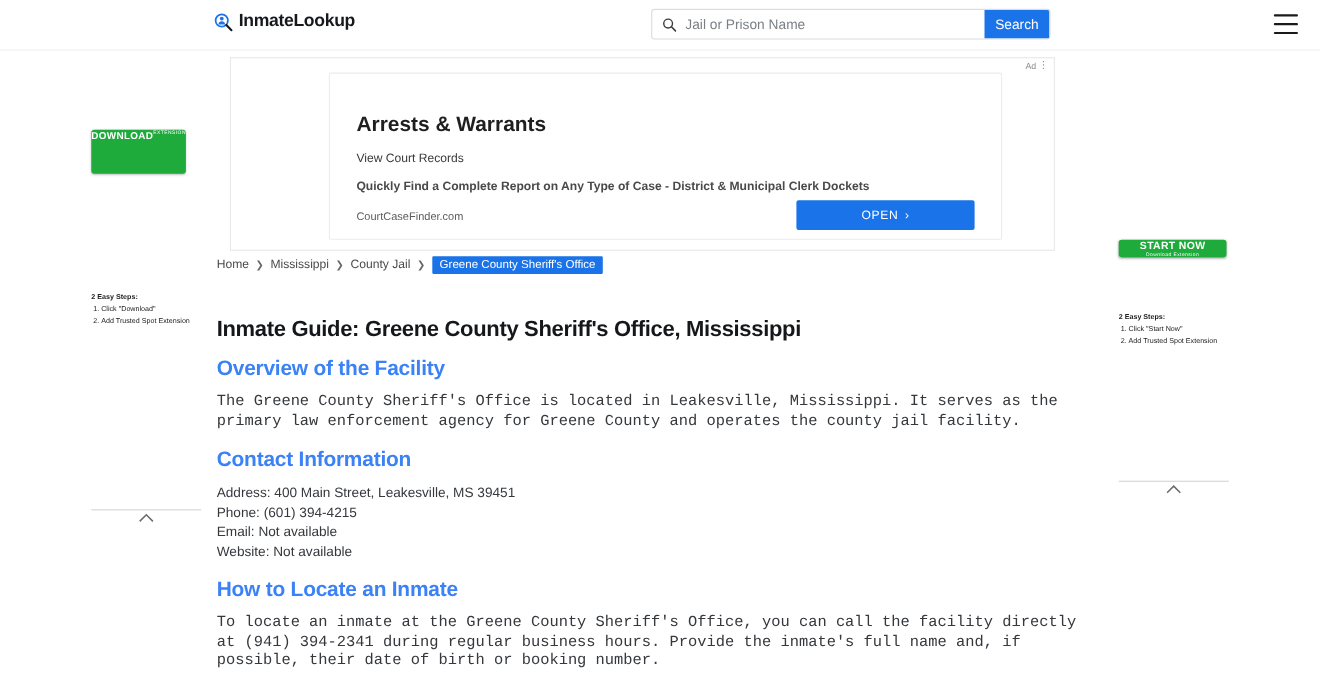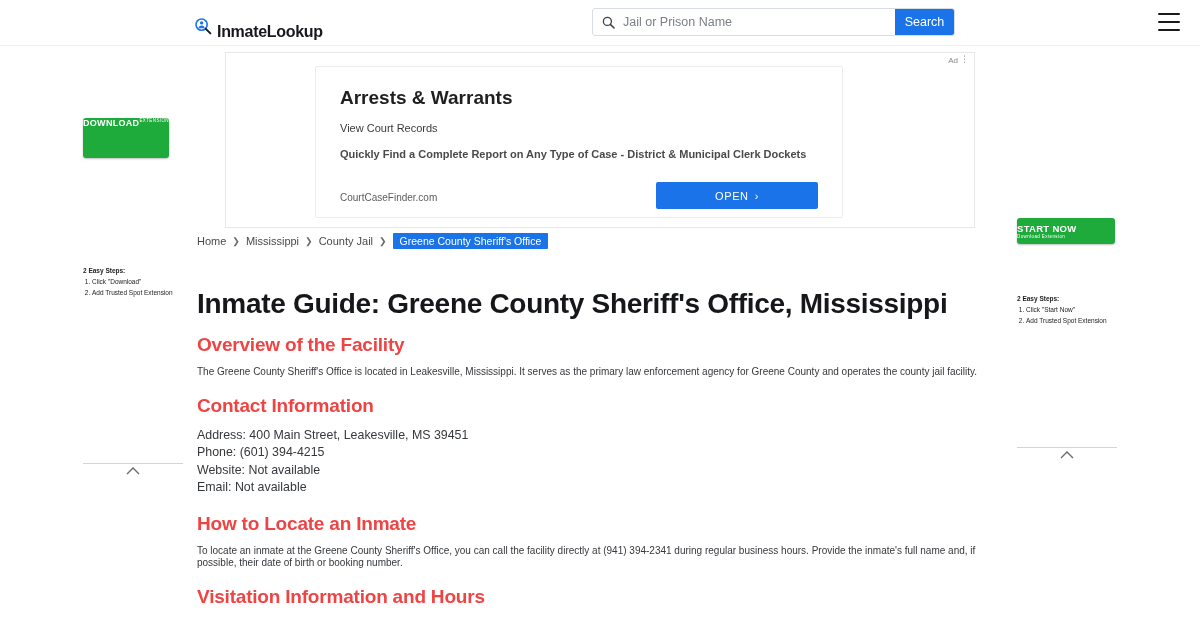--- a/index.html
+++ b/index.html
@@ -26,21 +26,20 @@
     display: flex;
     align-items: center;
     gap: 5px;
   }
   .logo-mark { width: 18px; height: 18px; display: block; }
   .logo-text {
     font-size: 16px;
     font-weight: bold;
     letter-spacing: -0.3px;
     color: #16181d;
-    margin-top: 12px;
   }
   .search-wrap {
     position: absolute;
     left: 592px; top: 8px;
     width: 363px; height: 28px;
     display: flex;
     border: 1px solid #d8dde3;
     border-radius: 3px;
     overflow: hidden;
     background: #fff;
@@ -84,21 +83,21 @@
   .hamburger span {
     display: block;
     height: 2px;
     background: #1a1a1a;
     border-radius: 1px;
   }
 
   
   .ad-top {
     position: absolute;
-    left: 225px; top: 52px;
+    left: 209px; top: 52px;
     width: 750px; height: 176px;
     background: #fff;
     border: 1px solid #e8e8e8;
   }
   .ad-label {
     position: absolute;
     right: 16px; top: 3px;
     font-size: 8px;
     color: #8a8a8a;
   }
@@ -107,25 +106,25 @@
     right: 5px; top: 2px;
     font-size: 9px;
     color: #8a8a8a;
     letter-spacing: 0;
     line-height: 9px;
     cursor: pointer;
   }
   .ad-card {
     position: absolute;
     left: 89px; top: 13px;
-    width: 528px; height: 152px;
+    width: 612px; height: 152px;
     background: #fff;
     border: 1px solid #ececec;
     border-radius: 2px;
-    padding: 20px 24px 0 24px;
+    padding: 36px 24px 0 24px;
   }
   .ad-title {
     font-size: 19px;
     font-weight: bold;
     color: #1f1f1f;
     margin: 0 0 13px 0;
   }
   .ad-sub {
     font-size: 11px;
     color: #3a3a3a;
@@ -184,38 +183,39 @@
     border-radius: 1px;
   }
 
   
   .article {
     position: absolute;
     left: 197px; top: 288px;
     width: 805px;
   }
   h1.page-title {
-    font-size: 28px;
+    font-size: 20px;
     font-weight: bold;
     letter-spacing: -0.3px;
     margin: 0 0 14px 0;
     color: #15171a;
   }
   h2.sec {
     font-size: 19px;
     font-weight: bold;
     letter-spacing: -0.2px;
     margin: 0 0 10px 0;
-    color: #ef4444;
+    color: #3b82f6;
   }
   p.body {
-    font-size: 10px;
+    font-size: 14px;
     line-height: 1.25;
     color: #35383c;
     margin: 0 0 16px 0;
+    font-family: Liberation Mono, monospace;
   }
   .contact-list {
     font-size: 12.4px;
     line-height: 1.42;
     color: #35383c;
     margin: 0 0 16px 0;
   }
 
   
   .rail {
@@ -233,27 +233,27 @@
     display: flex;
     flex-direction: row;
     justify-content: center;
     cursor: pointer;
     box-shadow: 0 1px 2px rgba(0,0,0,.25);
   }
   .dl-btn .l1 { font-size: 9px; font-weight: bold; letter-spacing: .3px; }
   .dl-btn .l2 { font-size: 4.5px; letter-spacing: .4px; }
 
   .start-btn {
-    width: 98px; height: 26px;
+    width: 98px; height: 16px;
     background: #1faa3c;
     border-radius: 3px;
     color: #fff;
     display: flex;
     flex-direction: column;
-    align-items: flex-start;
+    align-items: center;
     justify-content: center;
     cursor: pointer;
     box-shadow: 0 1px 2px rgba(0,0,0,.25);
   }
   .start-btn .l1 { font-size: 9.5px; font-weight: bold; letter-spacing: .3px; }
   .start-btn .l2 { font-size: 4.5px; letter-spacing: .4px; }
 
   .steps {
     font-size: 6.5px;
     line-height: 1.5;
@@ -346,25 +346,25 @@
   <div class="contact-list">
     <div>
       <span>Address:</span>
       <span>400 Main Street, Leakesville, MS 39451</span>
     </div>
     <div>
       <span>Phone:</span>
       <span>(601) 394-4215</span>
     </div>
     <div>
+      <span>Email:</span>
+      <span>Not available</span>
+    </div>
+    <div>
       <span>Website:</span>
-      <span>Not available</span>
-    </div>
-    <div>
-      <span>Email:</span>
       <span>Not available</span>
     </div>
   </div>
 
   <h2 class="sec">How to Locate an Inmate</h2>
   <p class="body">To locate an inmate at the Greene County Sheriff's Office, you can call the facility directly at (941) 394-2341 during regular business hours. Provide the inmate's full name and, if possible, their date of birth or booking number.</p>
 
   <h2 class="sec">Visitation Information and Hours</h2>
 
 </div>

